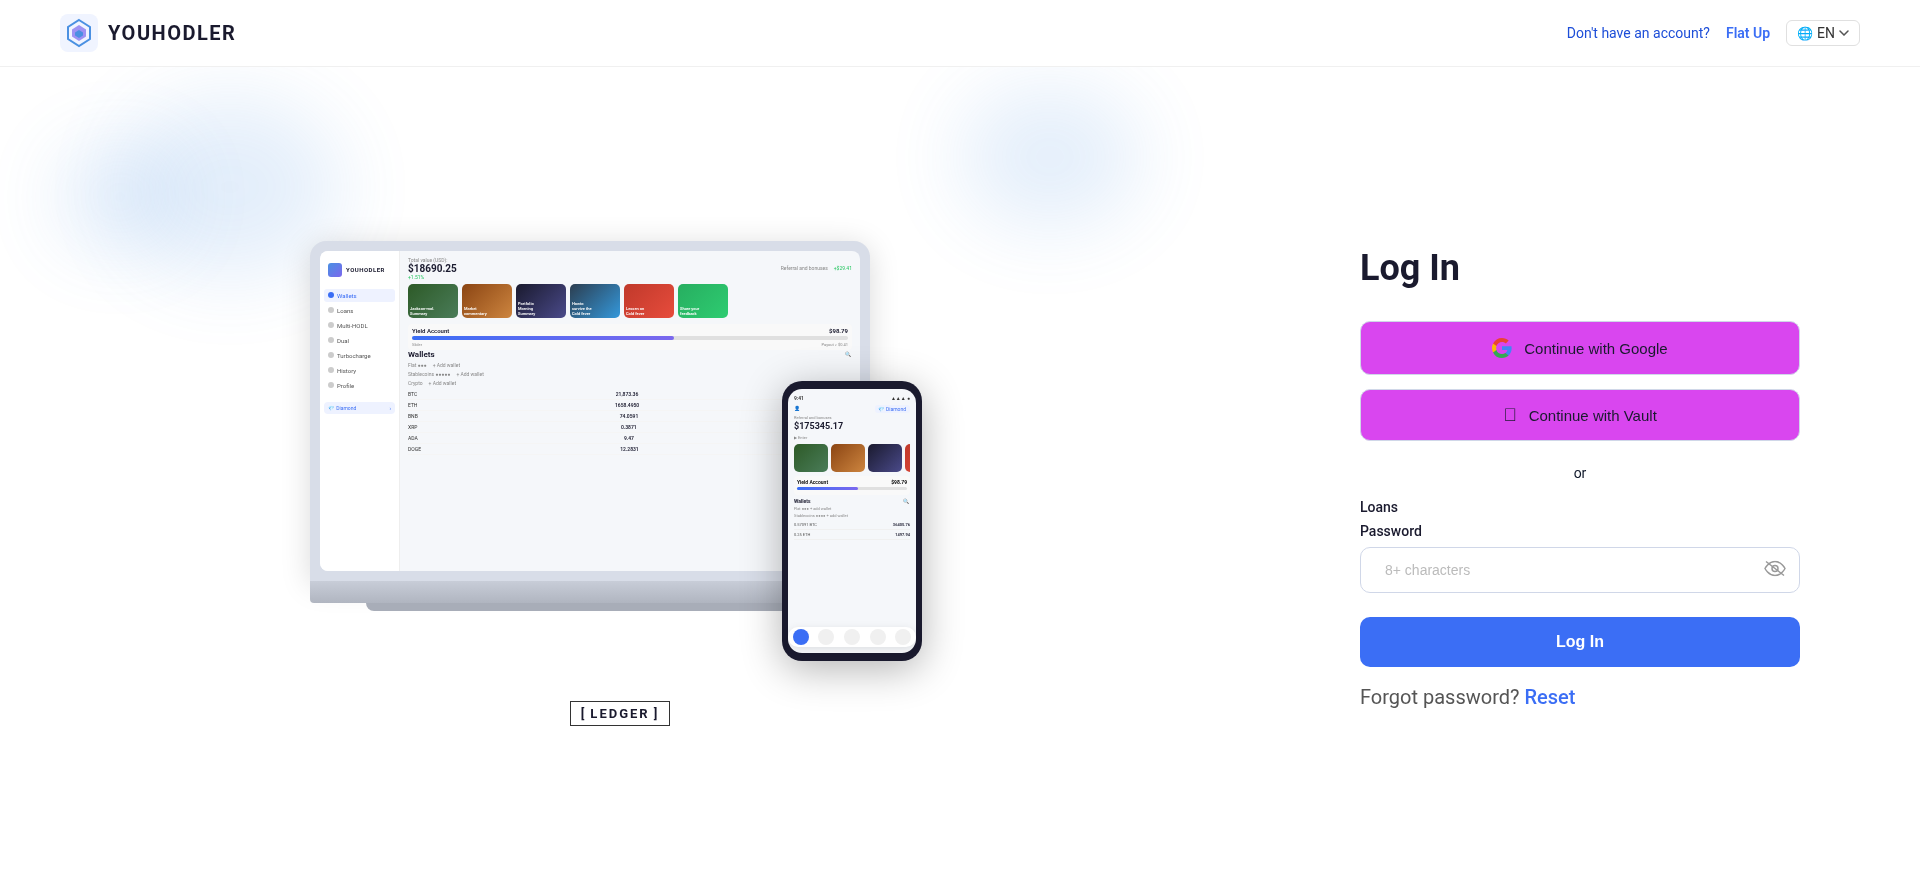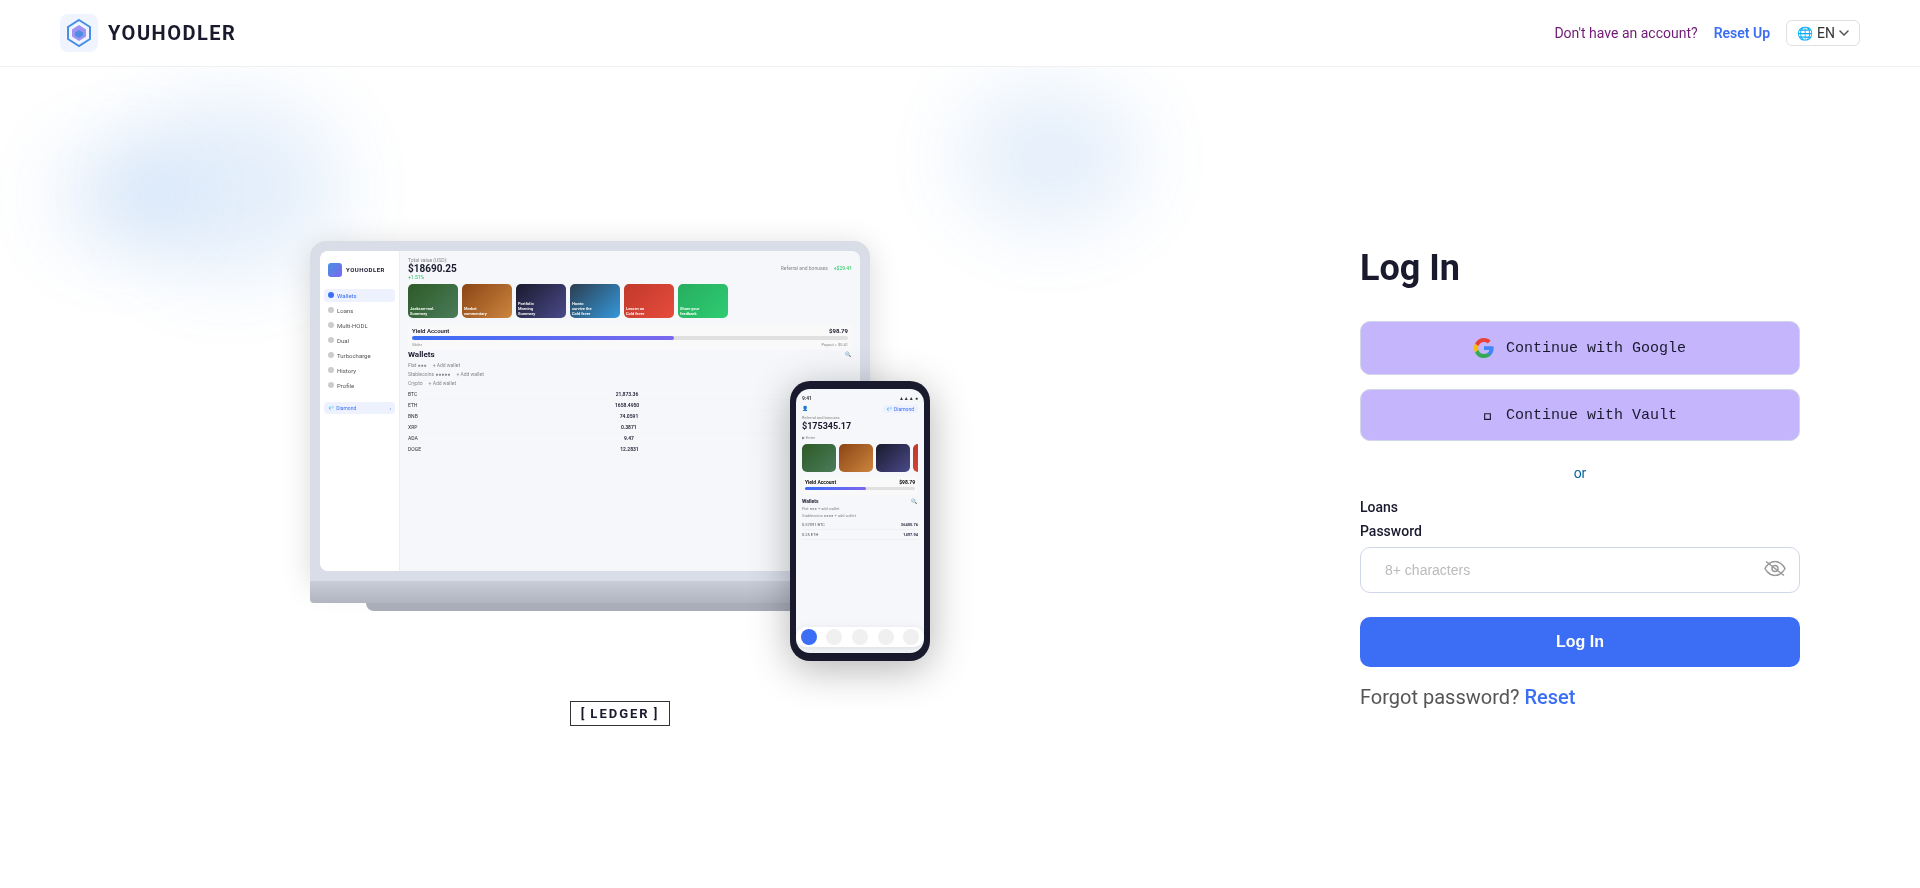--- a/index.html
+++ b/index.html
@@ -34,21 +34,21 @@
       letter-spacing: 1.5px;
       color: #1a1a2e;
     }
     .header-right {
       display: flex;
       align-items: center;
       gap: 16px;
     }
     .header-question {
       font-size: 14px;
-      color: #701a75;
+      color: #1d4ed8;
     }
     .sign-up-link {
       font-size: 14px;
       font-weight: 600;
       color: #3b6ef5;
       cursor: pointer;
       text-decoration: none;
     }
     .lang-selector {
       display: flex;
@@ -266,21 +266,21 @@
       height: 4px;
       background: #e0e0e0;
       border-radius: 2px;
       margin-bottom: 2px;
     }
     .yield-bar-fill { height: 100%; width: 60%; background: linear-gradient(90deg, #3b6ef5, #7b68ee); border-radius: 2px; }
 
     
     .mobile {
       position: absolute;
-      right: 0;
+      right: 8px;
       bottom: 10px;
       width: 140px;
       height: 280px;
       background: #1a1a2e;
       border-radius: 20px;
       padding: 8px 6px;
       box-shadow: 0 8px 40px rgba(0,0,0,0.3);
       overflow: hidden;
     }
     .mobile-screen {
@@ -392,33 +392,32 @@
 
     .social-btn {
       display: flex;
       align-items: center;
       justify-content: center;
       gap: 12px;
       width: 100%;
       padding: 16px;
       border: 1.5px solid #d0d7e8;
       border-radius: 10px;
-      background: #c4b5fd;
+      background: #d946ef;
       font-size: 15px;
       font-weight: 500;
       color: #1a1a2e;
       cursor: pointer;
       margin-bottom: 14px;
       transition: background 0.2s;
-      font-family: Liberation Mono, monospace;
     }
 
     .or-divider {
       text-align: center;
-      color: #0369a1;
+      color: #0f172a;
       font-size: 14px;
       margin: 10px 0 18px;
       position: relative;
     }
 
     .form-label {
       font-size: 14px;
       font-weight: 500;
       color: #1a1a2e;
       margin-bottom: 8px;
@@ -505,21 +504,21 @@
     <svg class="logo-icon" viewBox="0 0 38 38" fill="none" xmlns="http://www.w3.org/2000/svg">
       <rect width="38" height="38" rx="8" fill="#f0f4ff"></rect>
       <polygon points="19,6 30,13 30,25 19,32 8,25 8,13" fill="none" stroke="#4a90e2" stroke-width="2"></polygon>
       <polygon points="19,11 26,15.5 26,22.5 19,27 12,22.5 12,15.5" fill="#7b68ee" opacity="0.7"></polygon>
       <polygon points="19,16 23,18.5 23,21.5 19,24 15,21.5 15,18.5" fill="#4a90e2"></polygon>
     </svg>
     <span class="logo-text">YOUHODLER</span>
   </div>
   <div class="header-right">
     <span class="header-question">Don't have an account?</span>
-    <a class="sign-up-link">Reset Up</a>
+    <a class="sign-up-link">Flat Up</a>
     <div class="lang-selector">
       <svg width="16" height="16" viewBox="0 0 16 16" fill="none">
         <text x="0" y="13" font-size="13" fill="#555">🌐</text>
       </svg>
       <span>EN</span>
       <svg width="10" height="6" viewBox="0 0 10 6">
         <path d="M1 1l4 4 4-4" stroke="#555" stroke-width="1.5" fill="none" stroke-linecap="round"></path>
       </svg>
     </div>
   </div>

